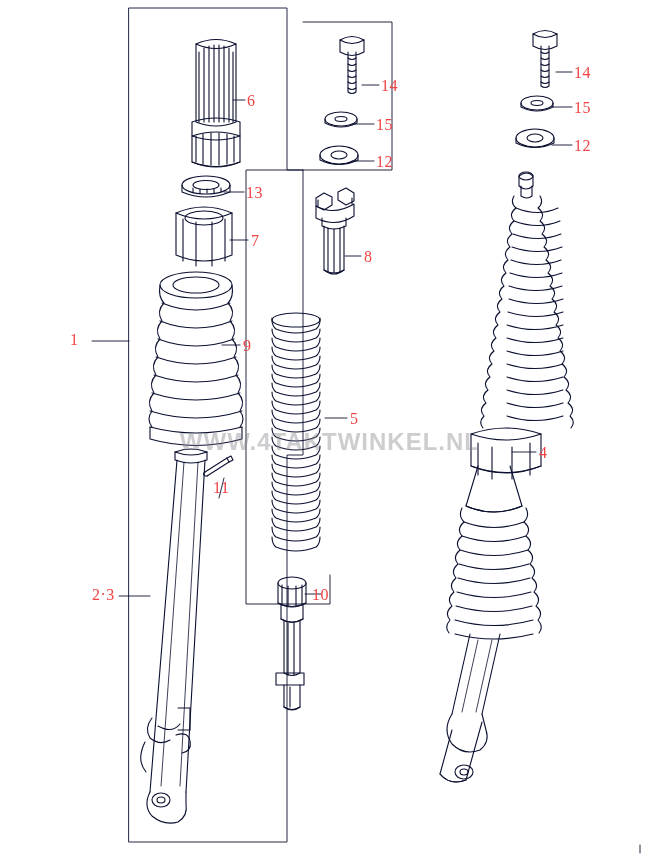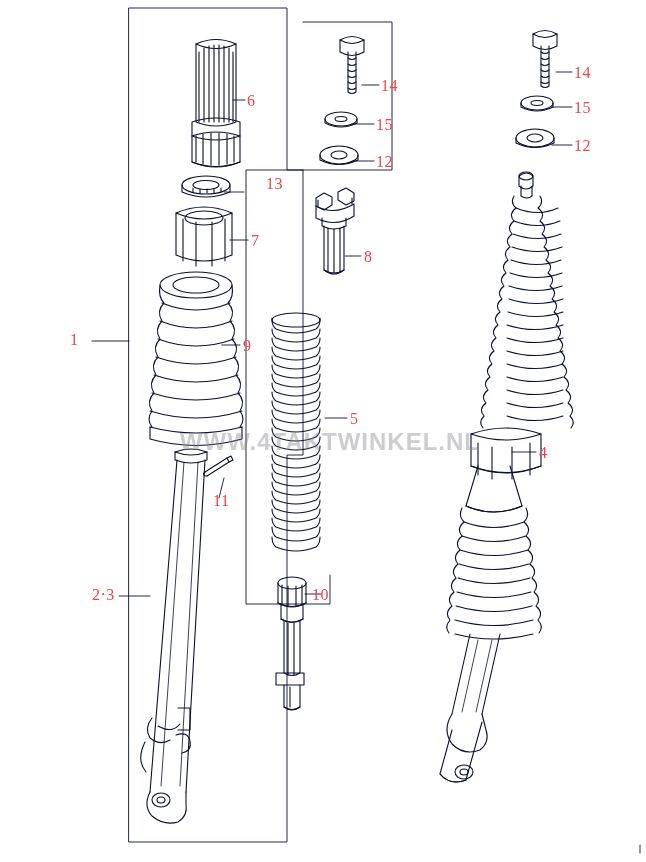--- a/index.html
+++ b/index.html
@@ -311,23 +311,23 @@
 
   <div class="callout" style="left:70px;  top:331px;">1</div>
   <div class="callout" style="left:92px;  top:586px;text-align:center;">2·3</div>
   <div class="callout" style="left:539px; top:444px;">4</div>
   <div class="callout" style="left:350px; top:410px;">5</div>
   <div class="callout" style="left:247px; top:92px;">6</div>
   <div class="callout" style="left:251px; top:232px;">7</div>
   <div class="callout" style="left:364px; top:248px;">8</div>
   <div class="callout" style="left:243px; top:337px;">9</div>
   <div class="callout" style="left:312px; top:586px;">10</div>
-  <div class="callout" style="left:213px; top:492px;">11</div>
+  <div class="callout" style="left:213px; top:479px;">11</div>
   <div class="callout" style="left:376px; top:153px;">12</div>
-  <div class="callout" style="left:246px; top:175px;padding-left:20px;">13</div>
+  <div class="callout" style="left:246px; top:184px;">13</div>
   <div class="callout" style="left:381px; top:77px;">14</div>
   <div class="callout" style="left:376px; top:116px;">15</div>
   <div class="callout" style="left:574px; top:137px;">12</div>
   <div class="callout" style="left:574px; top:64px;">14</div>
   <div class="callout" style="left:574px; top:99px;">15</div>
 
   <div class="watermark">WWW.4TAKTWINKEL.NL</div>
 
 </div>
 

